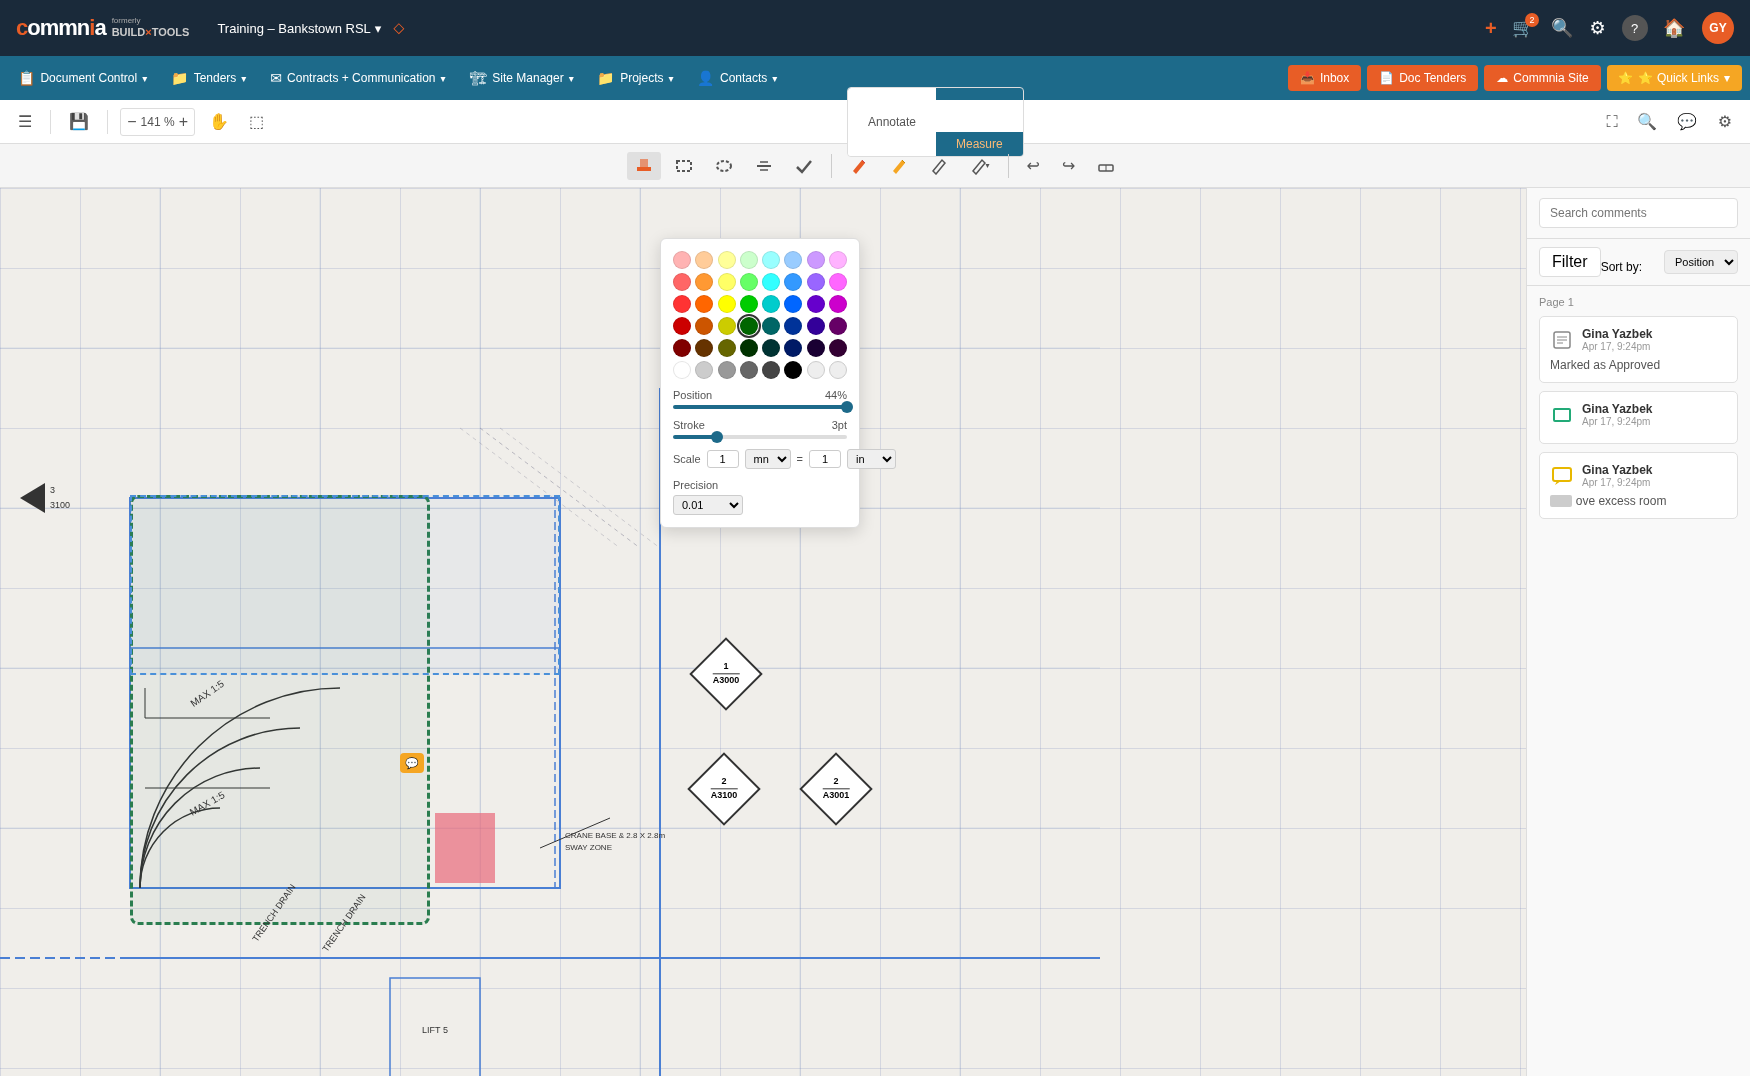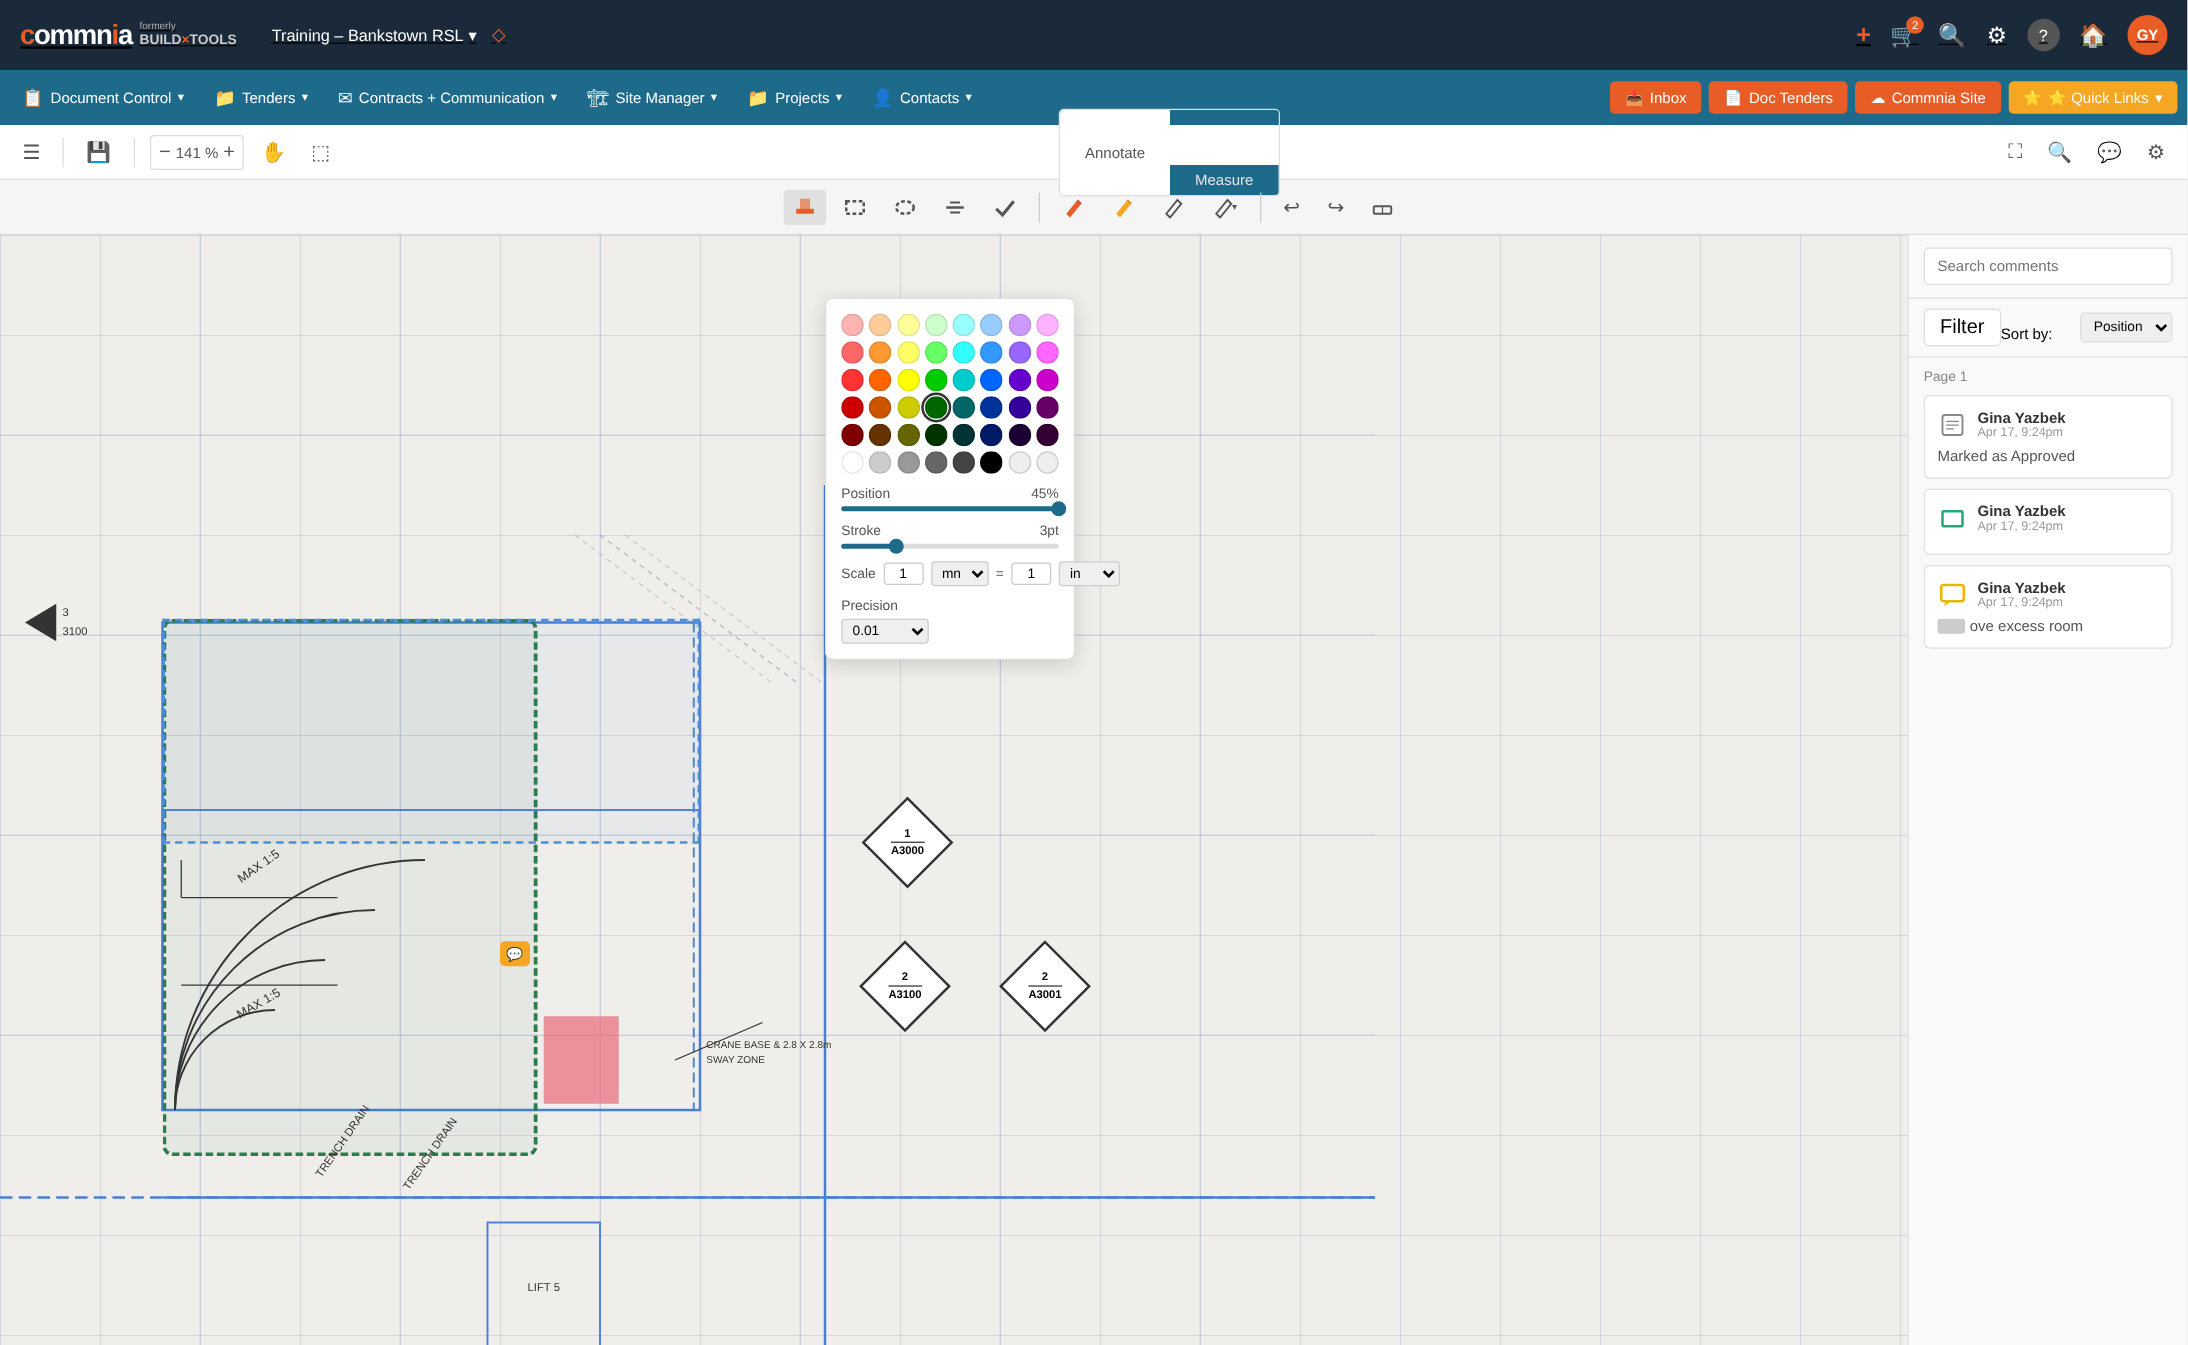--- a/index.html
+++ b/index.html
@@ -6,21 +6,20 @@
     body { font-family: Arial, sans-serif; font-size: 13px; background: #f0f0f0; overflow: hidden; width: 1750px; height: 1076px; }
 
     
     .top-nav {
       background: #1a2a3a;
       height: 56px;
       display: flex;
       align-items: center;
       padding: 0 16px;
       gap: 12px;
-      text-decoration: underline;
     }
     .logo-area {
       display: flex;
       align-items: center;
       gap: 6px;
       margin-right: 16px;
     }
     .logo-text {
       color: white;
       font-size: 22px;
@@ -187,21 +186,21 @@
     .ann-tab {
       padding: 5px 20px;
       font-size: 12px;
       cursor: pointer;
       border: none;
       background: white;
       color: #555;
     }
     .ann-tab.active {
       background: #1d6a8a;
-      color: #e5e5e5;
+      color: #fdba74;
       margin-top: 44px;
     }
     .toolbar-right {
       display: flex;
       align-items: center;
       gap: 8px;
     }
 
     
     .ann-toolbar {
@@ -830,21 +829,21 @@
           <div class="color-dot" style="background: rgb(102, 102, 102); border: 1px solid rgba(0, 0, 0, 0.1);"></div>
           <div class="color-dot" style="background: rgb(68, 68, 68); border: 1px solid rgba(0, 0, 0, 0.1);"></div>
           <div class="color-dot" style="background: rgb(0, 0, 0); border: 1px solid rgba(0, 0, 0, 0.1);"></div>
           <div class="color-dot" style="background: rgb(238, 238, 238); border: 1px solid rgb(204, 204, 204);"></div>
           <div class="color-dot" style="background: rgb(238, 238, 238); border: 1px solid rgb(204, 204, 204);"></div>
         </div>
 
       <div class="slider-section">
         <div class="slider-label">
           <span>Position</span>
-          <span>45%</span>
+          <span>44%</span>
         </div>
         <div class="slider-track" style="--val:100%">
           <div class="slider-thumb" style="left:100%"></div>
         </div>
       </div>
 
       <div class="slider-section">
         <div class="slider-label">
           <span>Stroke</span>
           <span>3pt</span>

